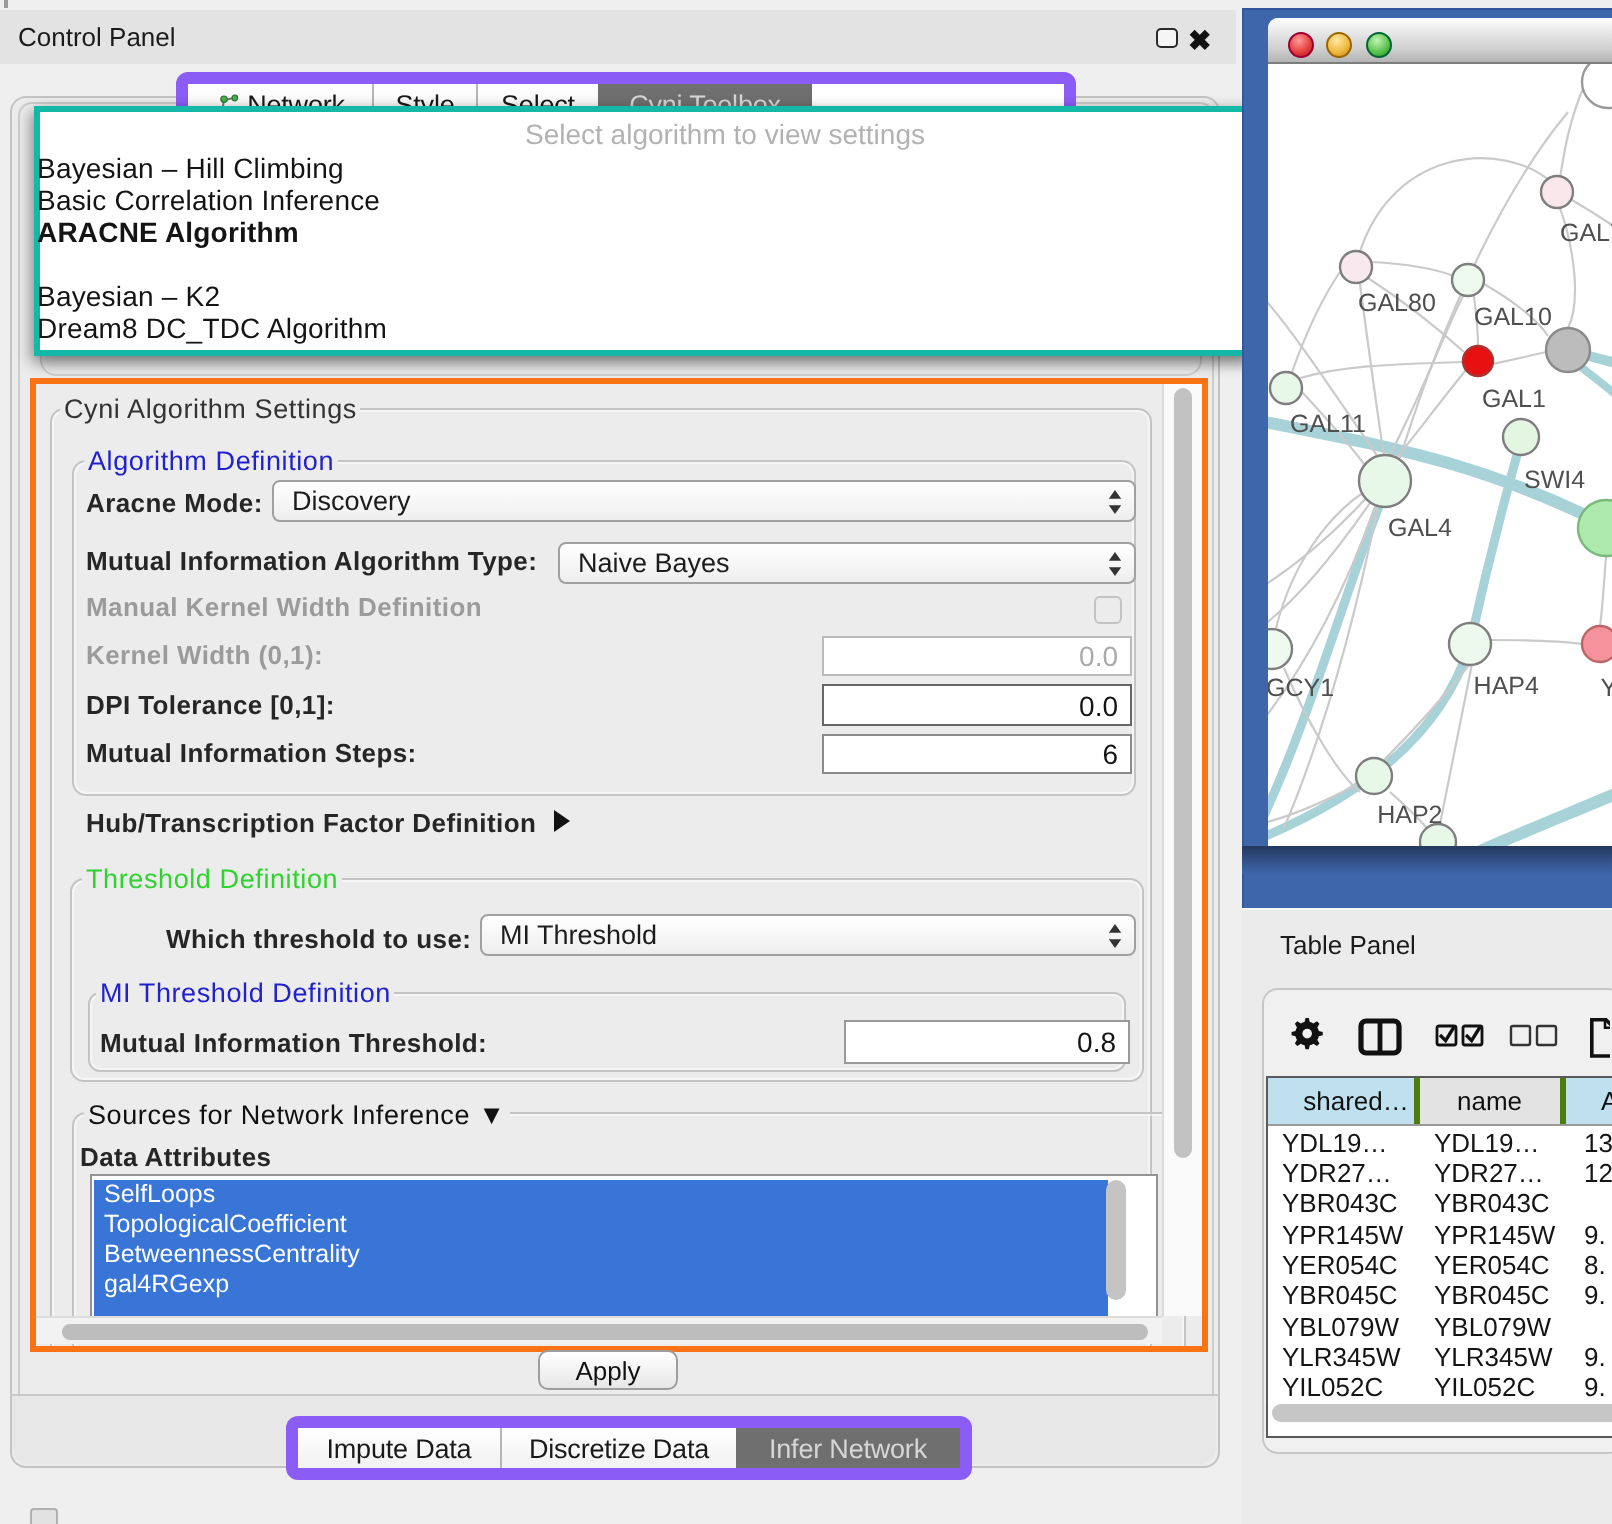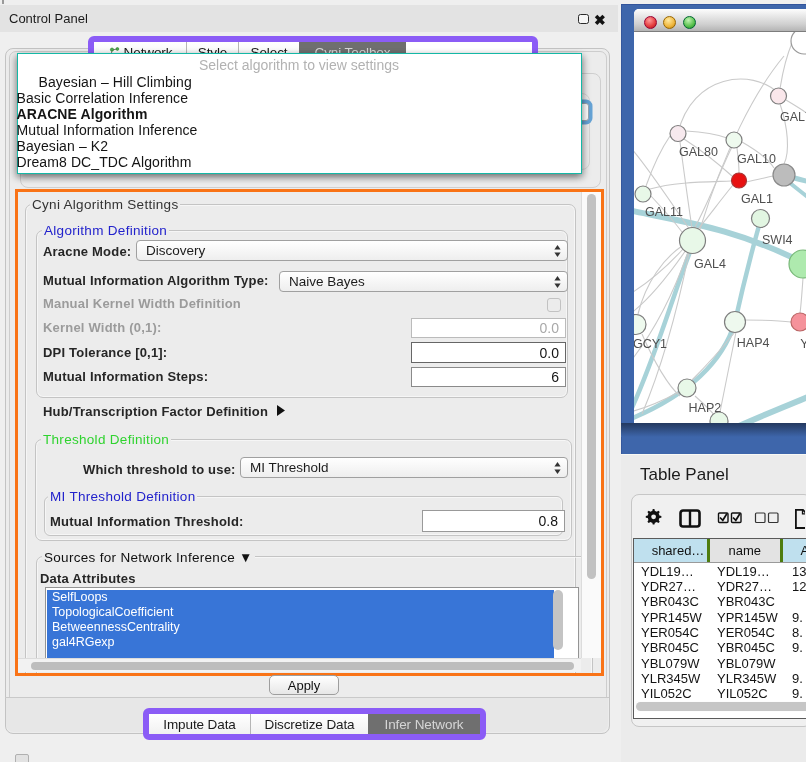--- a/index.html
+++ b/index.html
@@ -42,32 +42,32 @@
 .field{position:absolute;background:#fff;border:1px solid #999;font-size:14px;color:#141414;display:flex;align-items:center;justify-content:flex-end;box-sizing:border-box;padding-right:6px;}
 
 #list{left:27px;top:395px;width:531.5px;height:72px;border:1px solid #949494;background:#fff;overflow:hidden;}
 .lrow{position:absolute;left:1px;width:502px;height:15.1px;background:#3875d7;color:#fff;font-size:12.5px;line-height:15.1px;padding-left:5px;}
 
 #applybtn{left:269px;top:675px;width:68px;height:18px;border:1px solid #9e9e9e;border-radius:5px;background:linear-gradient(#ffffff,#e7e7e7);font-size:13px;color:#111;display:flex;align-items:center;justify-content:center;}
 #botdivider{left:5px;top:697px;width:604px;height:1px;background:#c9c9c9;}
 #botstrip{left:6px;top:698px;width:602px;height:34px;background:#e7e7e7;border-radius:0 0 8px 8px;}
 #bottabs{left:143px;top:708px;width:331px;height:20px;}
 
-#popup{left:16.5px;top:53px;width:563px;height:119px;background:#fff;border:1px solid #14b8a6;box-shadow:-2px 3px 7px rgba(0,0,0,.30),2px 3px 7px rgba(0,0,0,.30);}
+#popup{left:16.5px;top:53px;width:563px;height:119px;background:#fff;border:3px solid #14b8a6;box-shadow:-2px 3px 7px rgba(0,0,0,.30),2px 3px 7px rgba(0,0,0,.30);padding-left:41px;}
 .pitem{position:absolute;left:-1px;font-size:14px;letter-spacing:0.1px;color:#141414;white-space:nowrap;}
 #phint{width:100%;text-align:center;top:3px;color:#b2b2b2;font-size:14px;position:absolute;}
 
 #bluebg{left:621px;top:4px;width:185px;height:451px;background:#3e66ab;border-top:1px solid #32549b;border-left:1px solid #35589d;box-sizing:border-box;}
 #blueband{left:621px;top:423px;width:185px;height:14px;background:linear-gradient(#24395f,#3e66ab);}
 #netwin{left:634px;top:9px;width:172px;height:414px;background:#fff;border-radius:5px 0 0 0;}
 #nettitle{left:0;top:0;width:172px;height:22px;background:linear-gradient(#fdfdfd,#cfcfcf 70%,#b4b4b4);border-bottom:1px solid #7d7d7d;border-radius:5px 0 0 0;}
 .light{position:absolute;top:6.5px;width:11px;height:11px;border-radius:50%;}
 
 #tpbg{left:621px;top:454px;width:185px;height:308px;background:#ebebeb;border-top:1.5px solid #f8f8f4;box-sizing:border-box;}
-#tptitle{left:640px;top:465px;font-size:17px;color:#1b1b1b;}
+#tptitle{left:640px;top:465px;font-size:13px;color:#1b1b1b;}
 #tpbox{left:631px;top:494px;width:179px;height:231px;border:1px solid #c6c6c6;border-radius:8px;background:#f0f0f0;}
 #tbl{left:633px;top:538px;width:177px;height:179px;border:1px solid #5a5a5a;background:#fff;overflow:hidden;}
 .hcell{position:absolute;top:0;height:23px;box-sizing:border-box;border-right:3px solid #4d7c0f;font-size:13px;color:#111;display:flex;align-items:center;justify-content:center;}
 .trow{position:absolute;left:0;width:177px;height:15.3px;line-height:15.3px;font-size:13px;color:#141414;white-space:nowrap;}
 #tblscroll{left:0px;top:162px;width:177px;height:11px;background:#fdfdfd;}
 #tblthumb{left:2px;top:0.5px;width:175px;height:9.5px;border-radius:5px;background:#c6c6c6;}
 </style>
 </head>
 <body>
 
@@ -181,24 +181,23 @@
   <div class="tseg" style="width:101px;">Impute Data</div>
   <div class="tsep"></div>
   <div class="tseg" style="width:117px;">Discretize Data</div>
   <div class="tseg tdark" style="width:112px;">Infer Network</div>
 </div>
 
 <div class="ab" style="left:15px;top:754px;width:12px;height:10px;border:1.5px solid #b0b0b0;border-radius:2px;background:#e2e2e2;"></div>
 
 <div class="ab" id="popup">
   <div id="phint">Select algorithm to view settings</div>
-  <div class="pitem" style="top:19.5px;margin-left:22px;">Bayesian – Hill Climbing</div>
+  <div class="pitem" style="top:19.5px;">Bayesian – Hill Climbing</div>
   <div class="pitem" style="top:35.5px;">Basic Correlation Inference</div>
   <div class="pitem bold" style="top:51.5px;">ARACNE Algorithm</div>
-  <div class="pitem" style="top:67.5px;">Mutual Information Inference</div>
   <div class="pitem" style="top:83.5px;">Bayesian – K2</div>
   <div class="pitem" style="top:99.5px;">Dream8 DC_TDC Algorithm</div>
 </div>
 
 <div class="ab" id="bluebg"></div>
 <div class="ab" id="blueband"></div>
 <div class="ab" id="netwin">
   <div class="ab" id="nettitle"></div>
   <div class="light" style="left:9.5px;background:radial-gradient(circle at 40% 30%,#ff9a9a,#e33c3c 60%,#a31818);border:0.5px solid #903;"></div>
   <div class="light" style="left:29px;background:radial-gradient(circle at 40% 30%,#ffe9a0,#efb63c 60%,#b67f12);border:0.5px solid #960;"></div>

